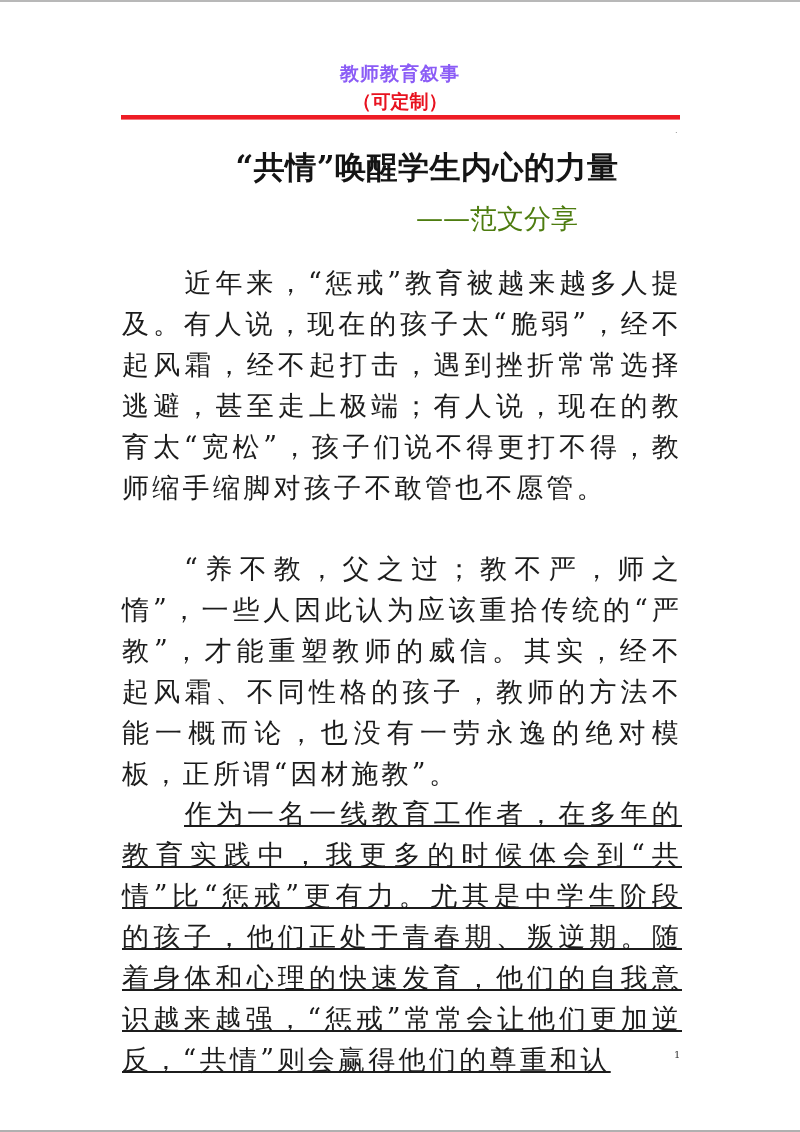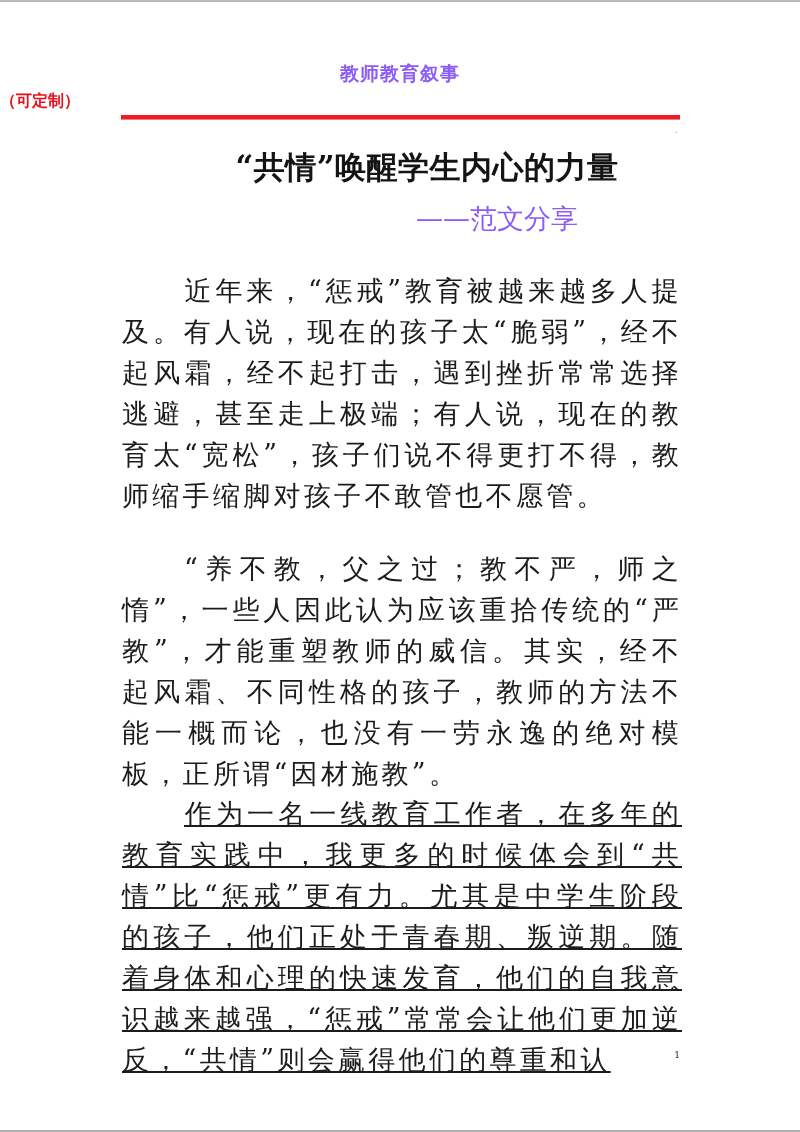--- a/index.html
+++ b/index.html
@@ -26,21 +26,22 @@
     .header-title {
       position: absolute; left: 0; width: 800px; top: 60px;
       text-align: center;
       font-size: 19px; font-weight: bold;
       color: #8b5cf6;
       letter-spacing: 1px;
       line-height: 26px;
     }
     .header-subtitle {
       position: absolute; left: 0; width: 800px; top: 88px;
-      font-size: 16px; font-weight: bold;
+      text-align: center;
+      font-size: 19px; font-weight: bold;
       color: #e8121f;
       line-height: 26px;
     }
     .header-rule {
       position: absolute; left: 121px; top: 115px; width: 559px; height: 4px;
       background: #ee1c25;
       box-shadow: 0 1px 0 #f37a80;
     }
     .corner-mark {
       position: absolute; left: 675px; top: 128px;
@@ -51,34 +52,34 @@
       text-align: center;
       font-size: 31px; font-weight: bold;
       color: #141414;
       line-height: 44px;
       letter-spacing: 0.5px;
       padding-left: 47px;
     }
     .doc-subtitle {
       position: absolute; left: 416px; top: 199px;
       font-size: 27px;
-      color: #8b5cf6;
+      color: #4d7c0f;
       line-height: 40px;
       white-space: nowrap;
     }
     .para {
       position: absolute; left: 122px; width: 560px;
       font-size: 27px;
       line-height: 41px;
       letter-spacing: 3.3px;
       text-align: justify;
       color: #1c1c1c;
     }
     .para .indent { display: inline-block; width: 62px; }
-    #p1 { top: 270px; }
+    #p1 { top: 262px; }
     #p2 { top: 548px; }
     #p3 { top: 793px; text-decoration: underline; }
     .page-number {
       position: absolute; left: 674px; top: 1049px;
       font-size: 10px; color: #333;
     }
   </style>
 </head>
 <body>
 

